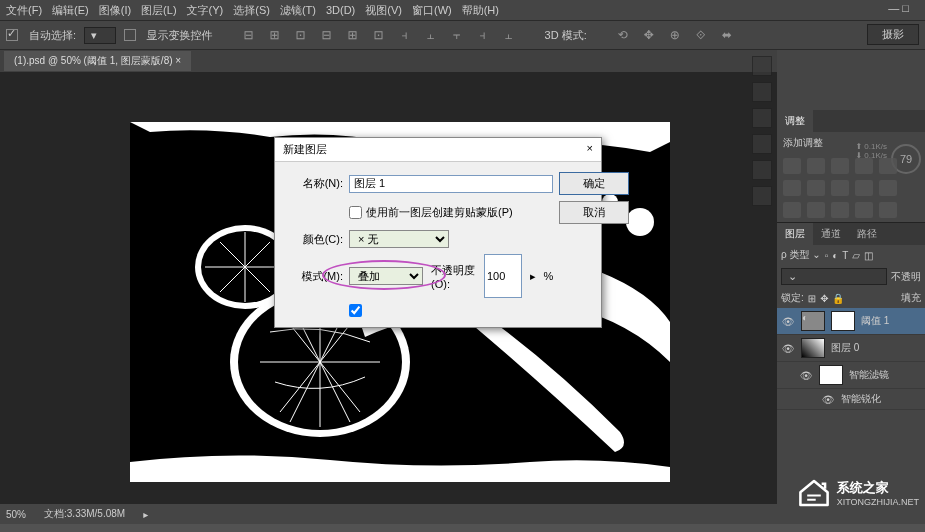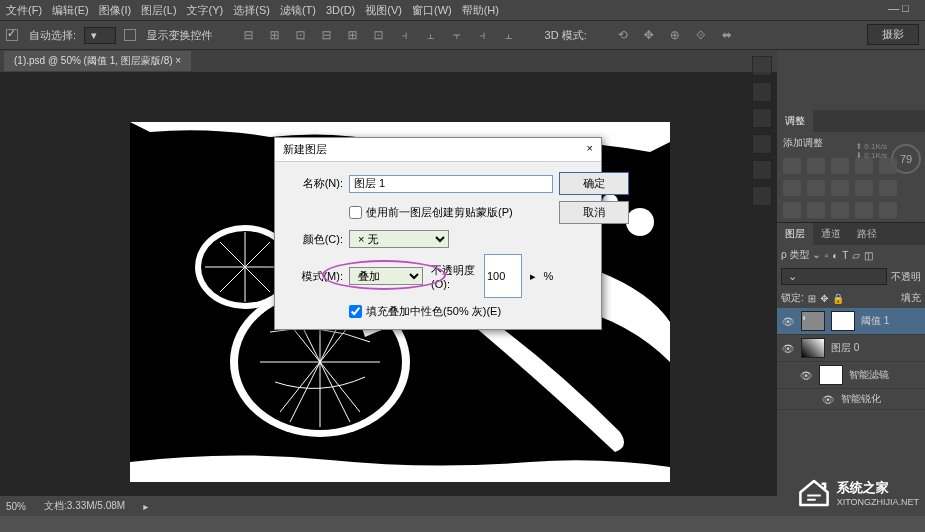--- a/index.html
+++ b/index.html
@@ -17,21 +17,21 @@
 .small-icon { width: 16px; height: 16px; opacity: 0.6; display: flex; align-items: center; justify-content: center; font-size: 12px; }
 .cam-btn { position: absolute; right: 6px; top: 24px; background: #3a3a3a; border: 1px solid #222; padding: 2px 14px; font-size: 11px; color: #ccc; }
 
 .tabbar { height: 22px; background: #404040; display: flex; align-items: center; font-size: 10px; padding-left: 4px; }
 .doc-tab { background: #535353; padding: 3px 10px; font-size: 10px; color: #ddd; }
 
 .workspace { position: absolute; top: 72px; left: 0; right: 148px; bottom: 20px; background: #262626; overflow: hidden; }
 .canvas { position: absolute; left: 130px; top: 50px; width: 540px; height: 360px; background: #000; }
 .canvas svg { width: 100%; height: 100%; }
 
-.statusbar { position: absolute; bottom: 16px; left: 0; height: 20px; background: #454545; width: 100%; display: flex; align-items: center; font-size: 10px; padding-left: 6px; gap: 18px; }
+.statusbar { position: absolute; bottom: 8px; left: 0; height: 20px; background: #454545; width: 100%; display: flex; align-items: center; font-size: 10px; padding-left: 6px; gap: 18px; }
 
 .side-stack { position: absolute; right: 0; top: 50px; width: 148px; bottom: 20px; background: #454545; display: flex; flex-direction: column; }
 .panel-tabs { display: flex; background: #383838; font-size: 10px; }
 .panel-tab { padding: 4px 8px; color: #bbb; }
 .panel-tab.active { background: #454545; color: #eee; }
 .panel-body { flex: 0 0 auto; padding: 6px; font-size: 10px; }
 .adjust-label { font-size: 10px; padding: 4px 6px; }
 .adjust-icons { display: flex; flex-wrap: wrap; gap: 6px; padding: 4px 6px; }
 .adj-icon { width: 18px; height: 16px; background: #555; border-radius: 2px; opacity: 0.8; }
 .meter { position: absolute; right: 4px; top: 94px; width: 30px; height: 30px; border: 2px solid #666; border-radius: 50%; display: flex; align-items: center; justify-content: center; font-size: 11px; color: #aaa; }
@@ -265,21 +265,20 @@
       <span>不透明度(O):</span>
       <input class="num-input" value="100" style="">
       <span>▸</span>
       <span>%</span>
     </div>
     <span></span>
 
     <span></span>
     <label class="dlg-check">
       <input type="checkbox" checked="" style="">
-      <span>填充叠加中性色(50% 灰)(E)</span>
     </label>
     <span></span>
 
     <div class="highlight-oval"></div>
   </div>
 </div>
 
 <div class="statusbar">
   <span>50%</span>
   <span>文档:3.33M/5.08M</span>

